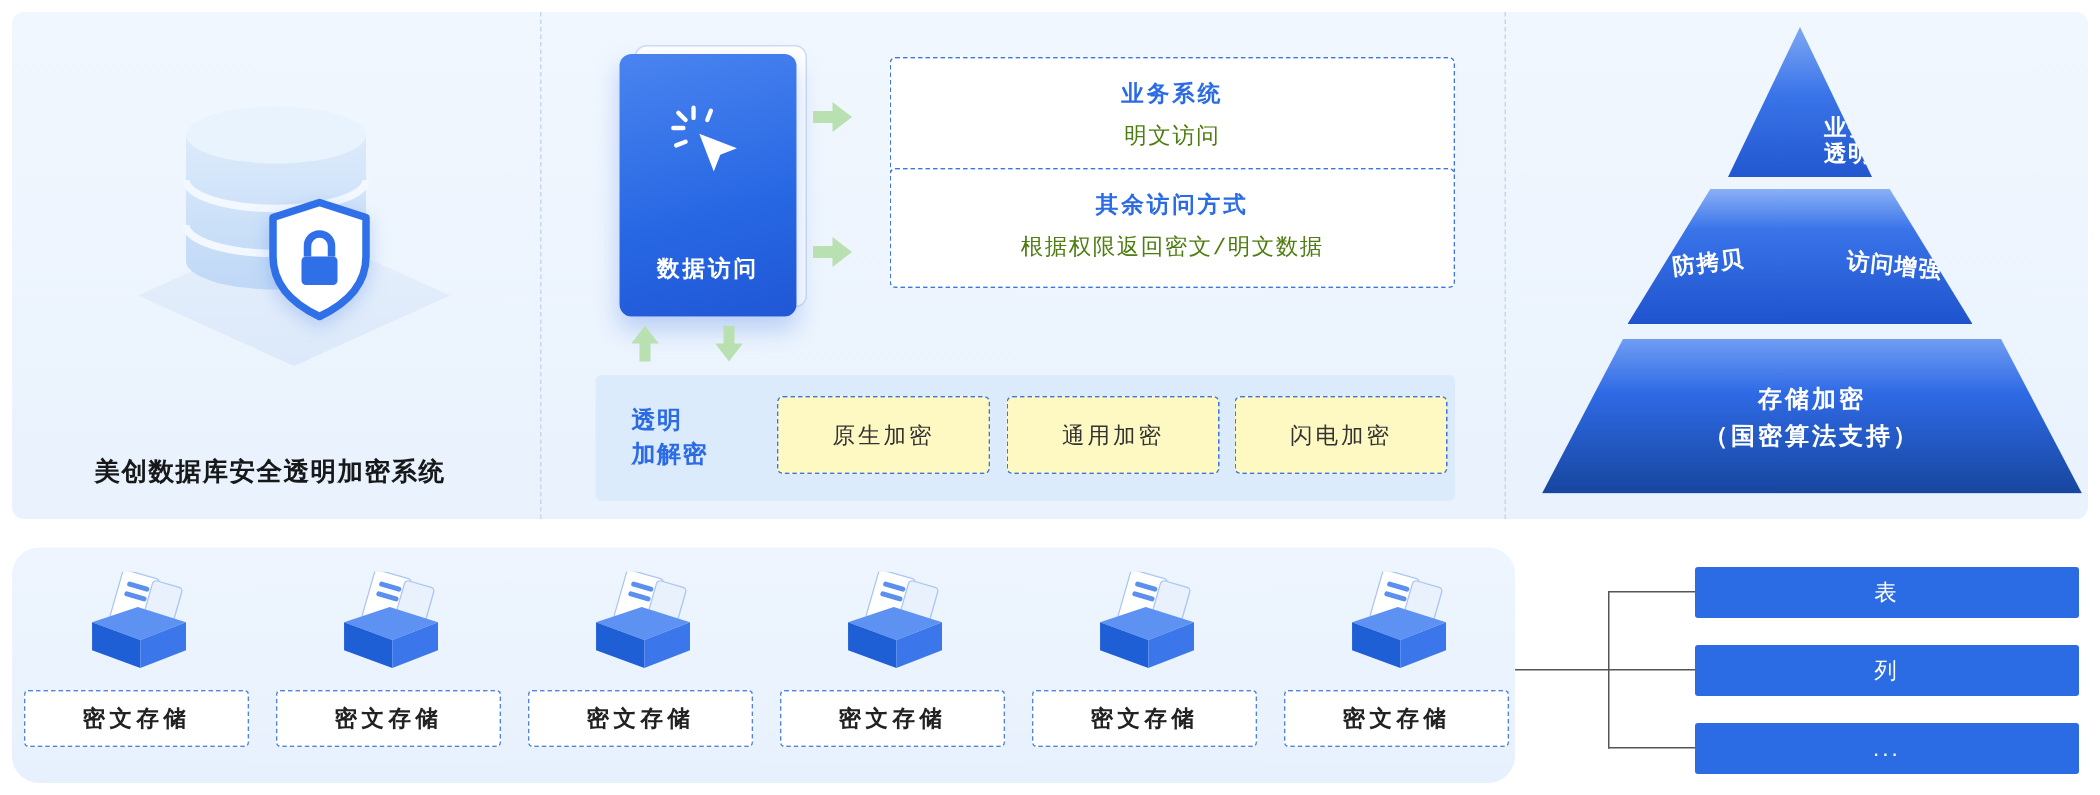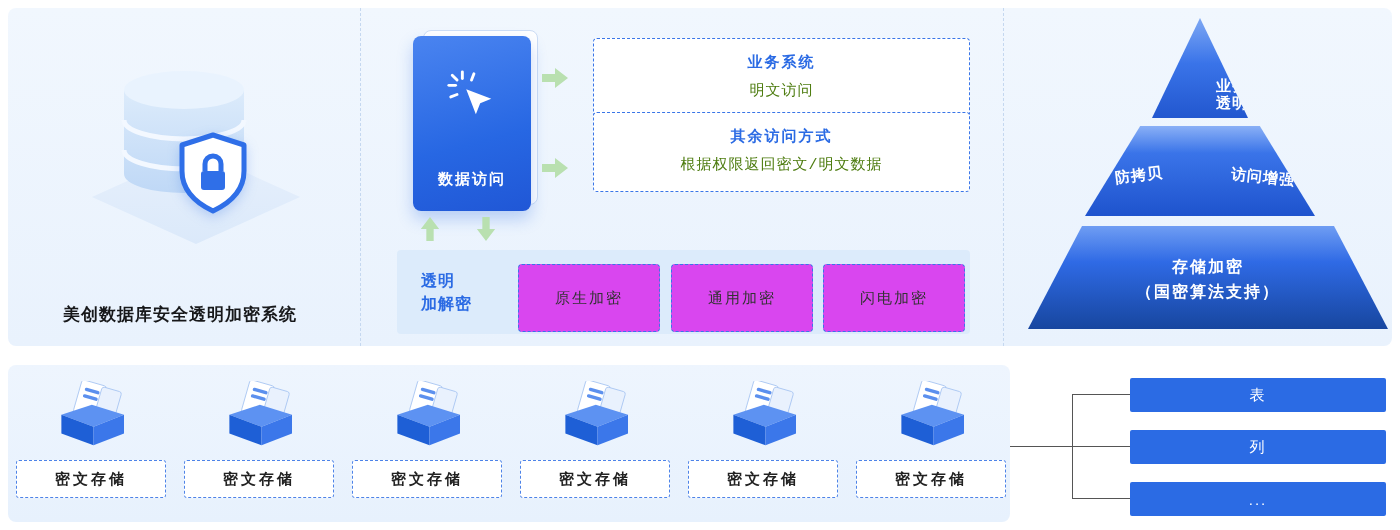--- a/index.html
+++ b/index.html
@@ -6,21 +6,21 @@
   html,body { background:#fff; }
   body { font-family:"Liberation Sans","DejaVu Sans",sans-serif; }
   .stage { position:relative; width:1400px; height:530px; background:#fff; overflow:hidden; }
 
   
   .top-band { position:absolute; left:8px; top:8px; width:1384px; height:338px;
               background:linear-gradient(180deg,#f1f7fe 0%,#e9f2fd 100%); border-radius:8px; }
   .divider { position:absolute; top:0; bottom:0; border-left:1px dashed #c5d8f0; }
   .d1 { left:352px; } .d2 { left:995px; }
   .bottom-band { position:absolute; left:8px; top:365px; width:1002px; height:157px;
-                 background:linear-gradient(180deg,#eef5fe 0%,#e7f1fd 100%); border-radius:8px; }
+                 background:linear-gradient(180deg,#eef5fe 0%,#e7f1fd 100%); border-radius:18px; }
 
   
   .db-shadow { position:absolute; left:92px; top:150px; width:208px; height:94px;
                background:linear-gradient(180deg,#e7f0fc,#dbe9fa);
                clip-path:polygon(50% 0,100% 50%,50% 100%,0 50%); }
   .db-icon { position:absolute; left:118px; top:68px; width:132px; height:140px; }
   .shield-icon { position:absolute; left:176px; top:130px; width:74px; height:86px;
                  filter:drop-shadow(0 4px 6px rgba(43,107,228,.25)); }
   .left-title { position:absolute; left:20px; top:303px; width:320px; text-align:center;
                 font-size:17px; font-weight:bold; color:#17181a; letter-spacing:1px; }
@@ -48,21 +48,21 @@
               border:1px dashed #3a76e8; border-radius:4px; text-align:center;font-family:Liberation Mono, monospace; }
   .f1 { top:38px; } .f2 { top:112px; }
   .flow-box .ft { margin-top:14px; font-size:15px; font-weight:bold; color:#2b6be4; letter-spacing:2px; }
   .flow-box .fd { margin-top:9px; font-size:15px; color:#4d7c0f; letter-spacing:1px; }
 
   
   .trans-panel { position:absolute; left:397px; top:250px; width:573px; height:84px;
                  background:#dcebfb; border-radius:4px; }
   .trans-label { position:absolute; left:24px; top:19px; font-size:16px; font-weight:bold;
                  color:#2b6be4; line-height:23px; letter-spacing:1px; }
-  .method-box { position:absolute; top:14px; width:142px; height:68px; background:#d946ef;
+  .method-box { position:absolute; top:14px; width:142px; height:52px; background:#fef9c3;
                 border:1px dashed #3a76e8; border-radius:4px; display:flex; align-items:center;
                 justify-content:center; font-size:15px; color:#333; letter-spacing:2px; }
   .m1 { left:121px; } .m2 { left:274px; } .m3 { left:426px; }
 
   
   .tier { position:absolute; color:#fff; filter:drop-shadow(0 6px 8px rgba(30,80,200,.25)); }
   .tier1 { left:1152px; top:18px; width:96px; height:100px;
            background:linear-gradient(180deg,#7ea8f4 0%,#3a74e9 45%,#2257cf 100%);
            clip-path:polygon(50% 0,100% 100%,0 100%); }
   .tier1-text { position:absolute; left:0; right:0; bottom:7px; text-align:right;

